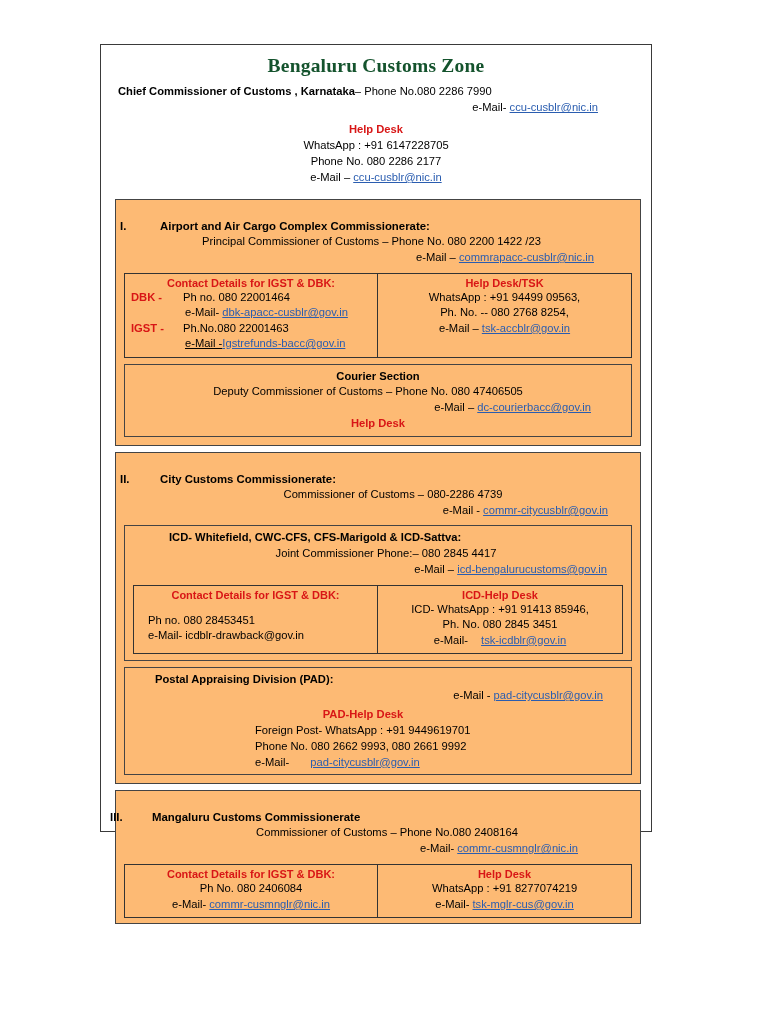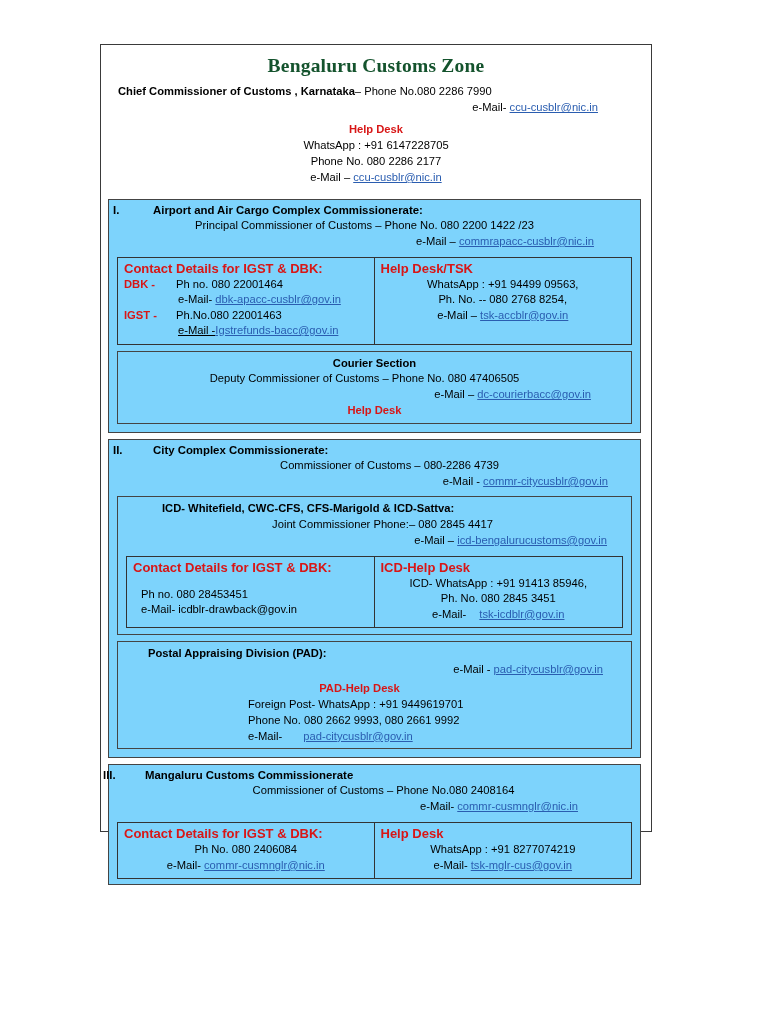--- a/index.html
+++ b/index.html
@@ -67,23 +67,23 @@
   
   .hdr-l1 { text-align: left; padding-left: 10px; }
   .hdr-l2 { text-align: right; padding-right: 46px; }
   .hdr-help { text-align: center; margin-top: 6px; }
   .hdr-line { text-align: center; }
 
   
   .sec {
     border: 1.2px solid #444;
     box-sizing: border-box;
-    margin: 6px 3px 0 0;
-    padding: 4px 6px 5px 6px;
-    background: #7dd3fc;
+    margin: 6px 3px 0 7px;
+    padding: 20px 6px 5px 6px;
+    background: #fdba74;
   }
   .sec.tight { padding-bottom: 3px; }
 
   .sec-head {
     font-weight: bold;
     font-size: 11.4px;
     padding-left: 26px;
     text-indent: -14px;
     margin-bottom: 2px;
   }
@@ -110,24 +110,24 @@
     box-sizing: border-box;
     padding: 3px 6px 5px 6px;
   }
   .col-l {
     width: 50%;
     border-right: 1.3px solid #333;
   }
   .col-r { width: 50%; }
 
   .tbl-title {
-    text-align: left;
+    text-align: center;
     font-weight: bold;
     color: #d81616;
-    font-size: 13px;
+    font-size: 11px;
     margin-bottom: 1px;
   }
 
   .kv {
     font-size: 11.2px;
     line-height: 1.38;
     white-space: nowrap;
   }
   .kv .k {
     display: inline-block;
@@ -213,21 +213,21 @@
         <div class="line rgt" style="padding-right:34px;">
           <span>e-Mail –</span>
           <span class="mail">dc-courierbacc@gov.in</span>
         </div>
         <div class="line ctr red">Help Desk</div>
       </div>
     </div>
 
     <div class="sec">
       <div class="sec-head">
-        <span class="numeral">II.</span><span>City Complex Commissionerate:</span>
+        <span class="numeral">II.</span><span>City Customs Commissionerate:</span>
       </div>
       <div class="line ctr" style="padding-left:30px;">Commissioner of Customs – 080-2286 4739</div>
       <div class="line rgt" style="padding-right:26px;">
         <span>e-Mail -</span>
         <span class="mail">commr-citycusblr@gov.in</span>
       </div>
 
       <div class="subbox">
         <div class="line b" style="padding-left:38px;">ICD- Whitefield, CWC-CFS, CFS-Marigold &amp;  ICD-Sattva:</div>
         <div class="line ctr" style="padding-left:16px;">Joint Commissioner Phone:– 080 2845 4417</div>

